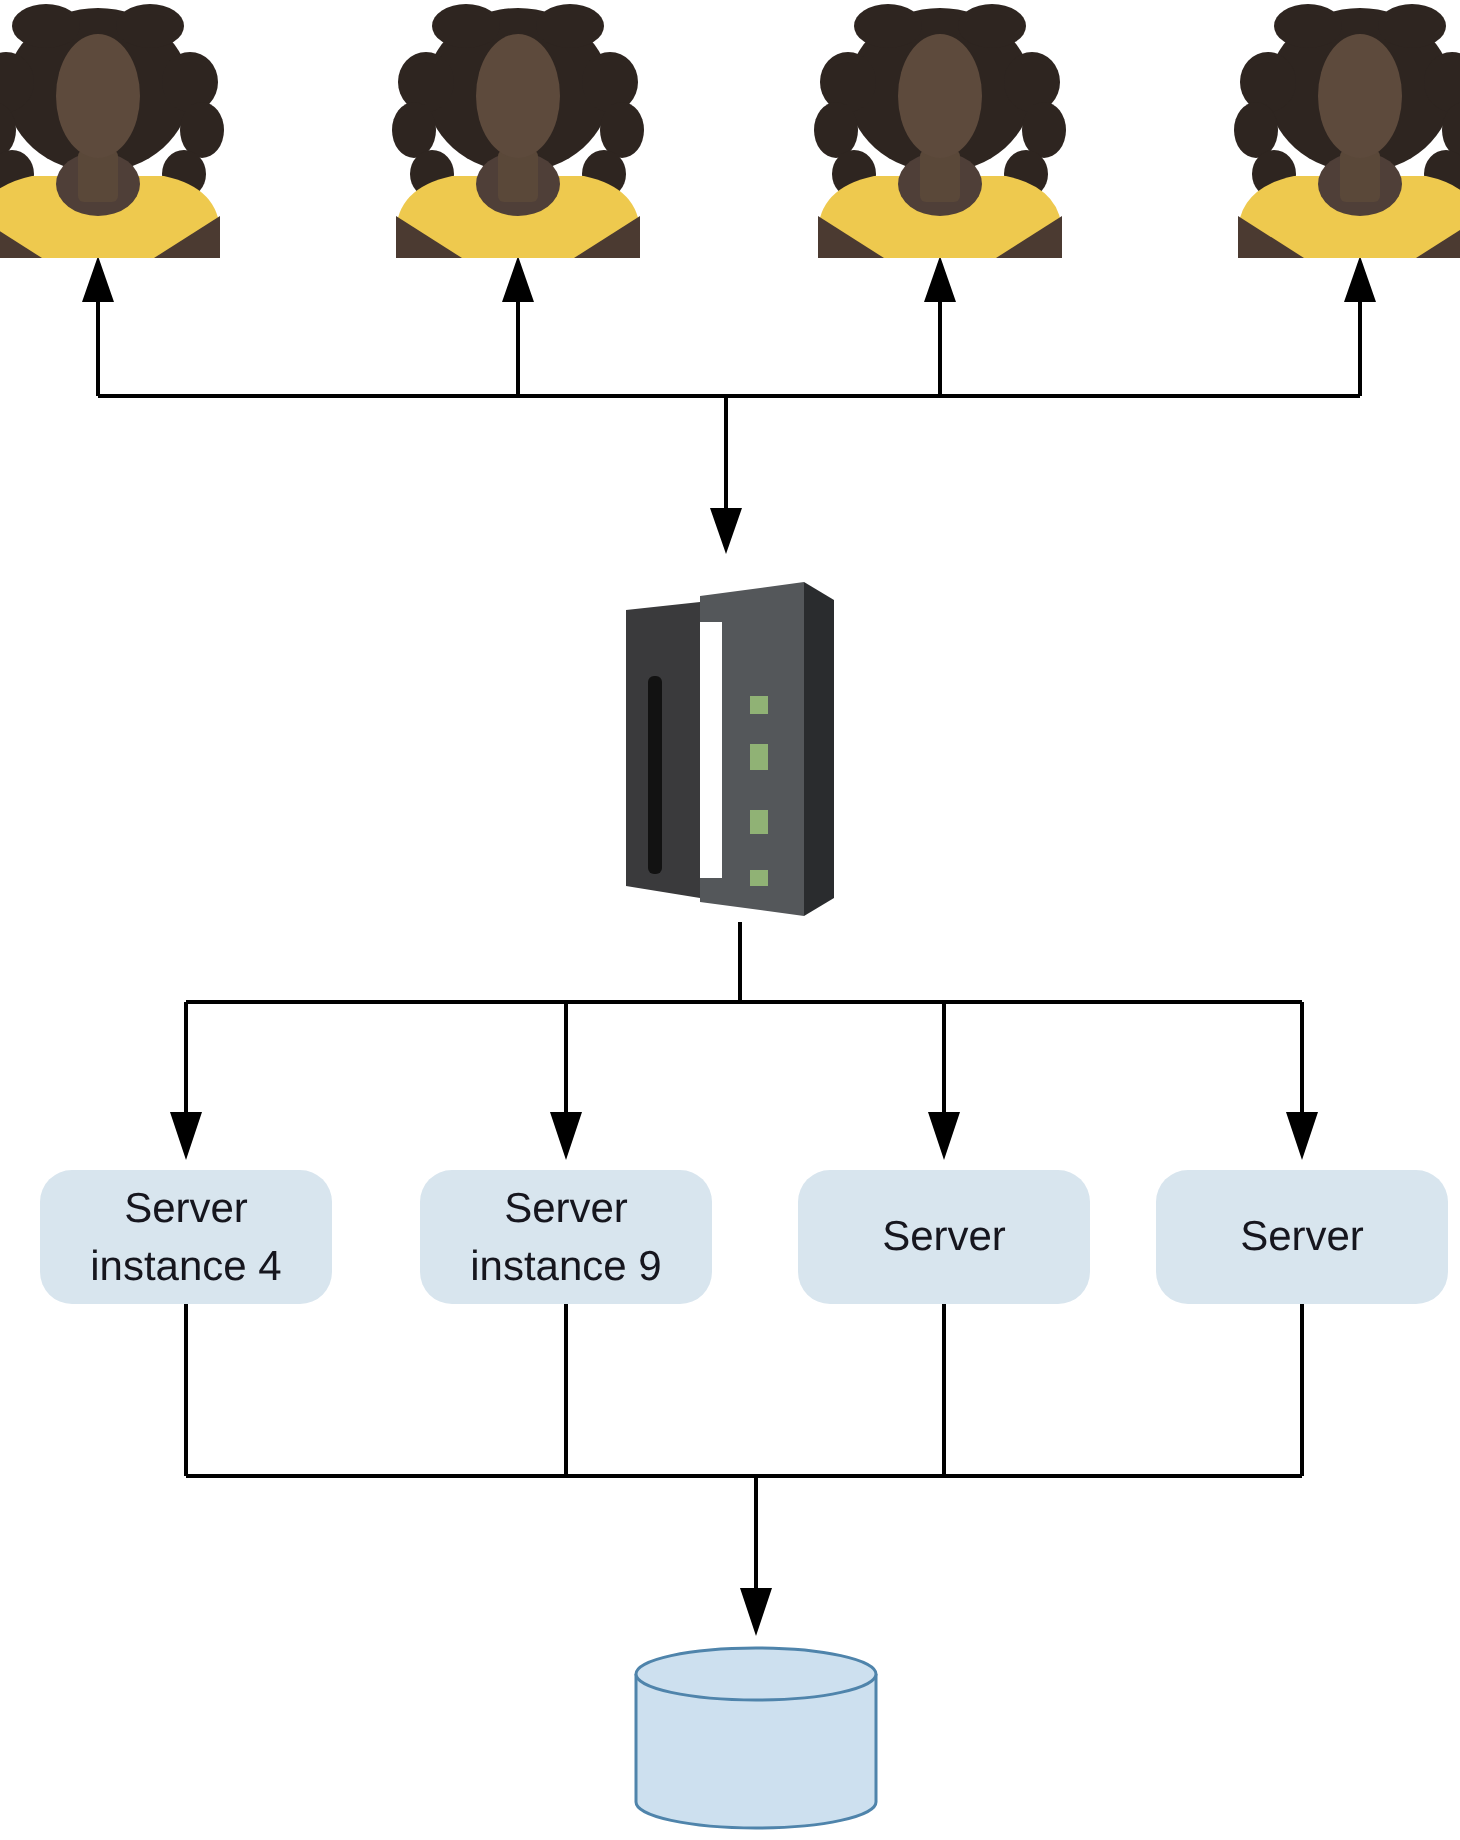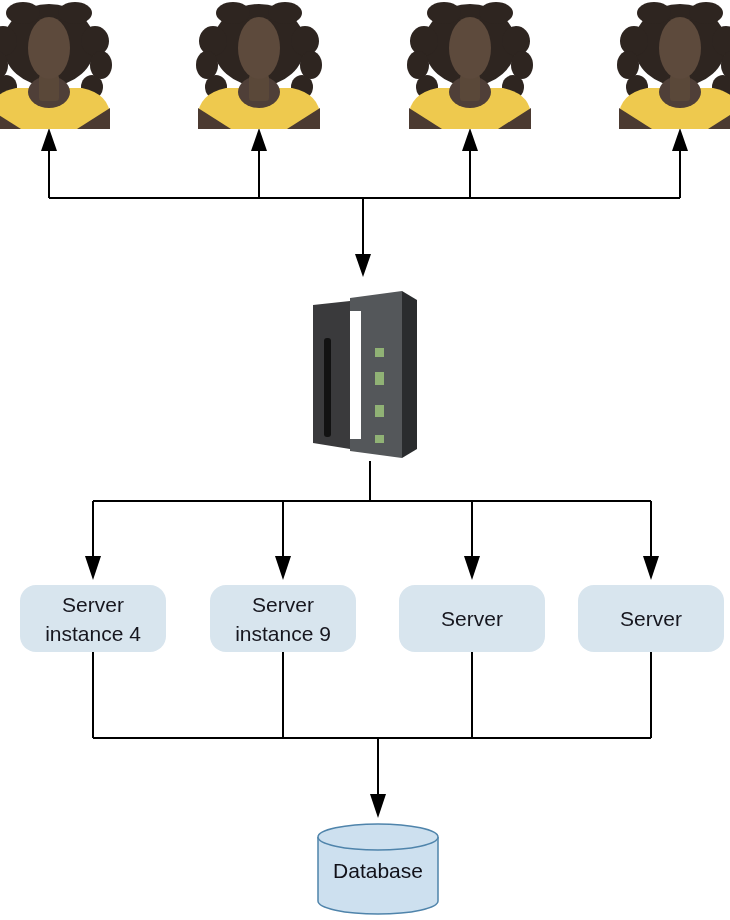--- a/index.html
+++ b/index.html
@@ -155,15 +155,14 @@
     <div class="line">Server</div>
     <div class="line">instance 9</div>
   </div>
   <div class="instance-box" id="box3">
     <div class="line">Server</div>
   </div>
   <div class="instance-box" id="box4">
     <div class="line">Server</div>
   </div>
 
-  <div class="db-label">Database</div>
 
 </div>
 
 </body></html>

